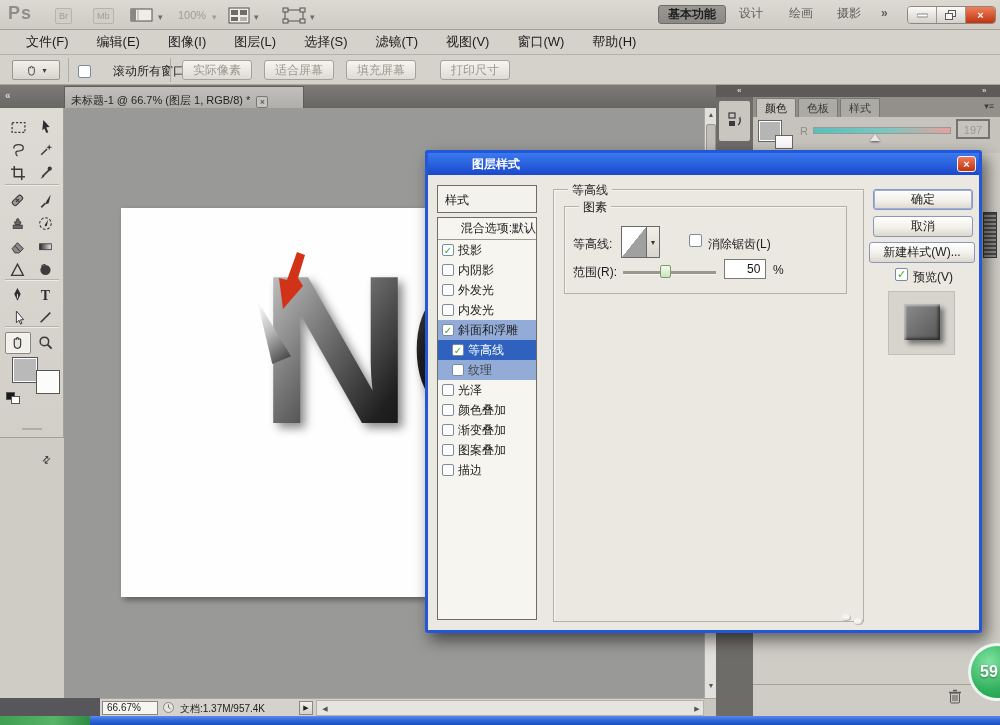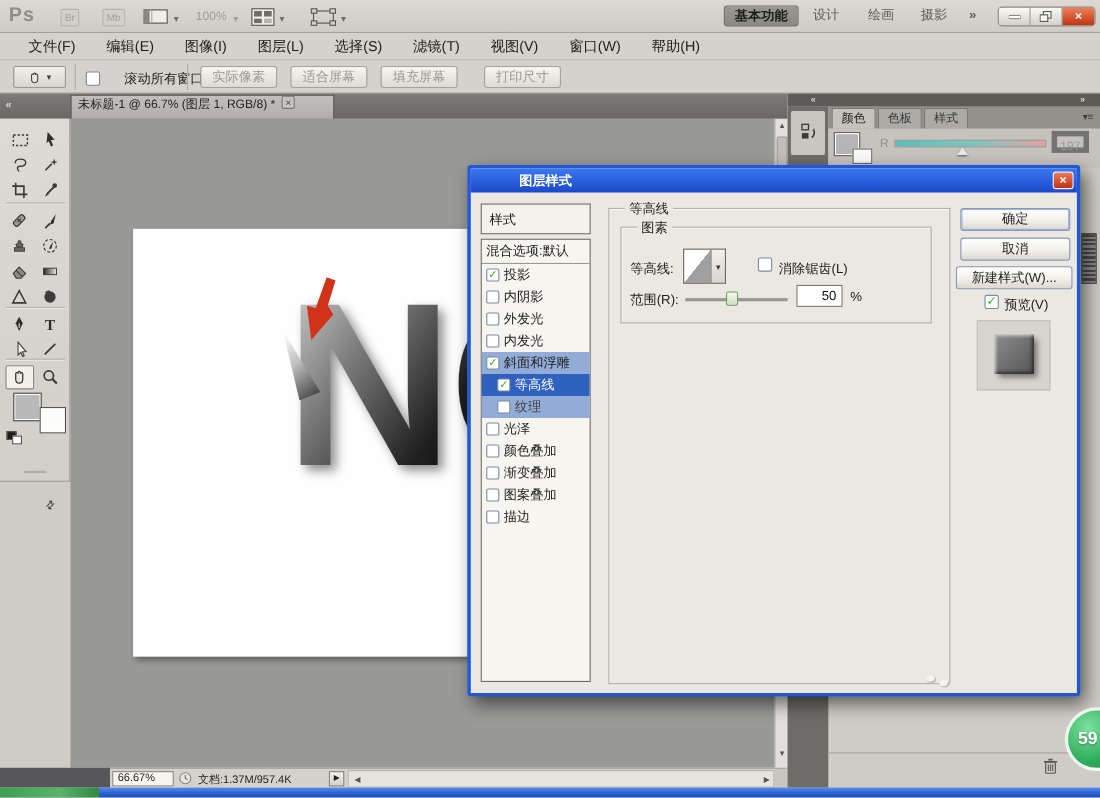--- a/index.html
+++ b/index.html
@@ -33,21 +33,21 @@
   .opt-bar { left:0; top:55px; width:1000px; height:30px; background:#d5d2cb; border-bottom:1px solid #a8a59e; }
   .tool-preset { left:12px; top:5px; width:48px; height:20px; border:1px solid #9a978f; border-radius:2px; background:linear-gradient(#f2f0ea,#d8d5ce); display:flex; align-items:center; justify-content:center; gap:4px; }
   .vsep { top:3px; width:1px; height:24px; background:#b0ada6; }
   .cbx { width:13px; height:13px; background:#fff; border:1px solid #7a8aa0; border-radius:2px; display:flex; align-items:center; justify-content:center; font-size:11px; font-weight:bold; color:#2fae2f; line-height:11px; }
   .opt-label { font-size:12px; color:#1c1c1c; }
   .opt-btn { top:5px; height:20px; line-height:18px; text-align:left; background:linear-gradient(#f7f5f1,#dedbd4); border:1px solid #a5a29b; border-radius:3px; color:#9b988f; font-size:12px; padding:0 10px; }
 
   
   .hdr-strip { left:0; top:85px; width:716px; height:23px; background:linear-gradient(#7d7b77,#696763); }
   .chev { color:#d8d6d1; font-size:10px; font-weight:bold; }
-  .doc-tab { left:64px; top:86px; width:240px; height:22px; background:linear-gradient(#c2c0bc,#b0aeaa); border:1px solid #5f5d59; border-bottom:none; display:flex; align-items:flex-start; padding:0 6px; gap:6px; }
+  .doc-tab { left:64px; top:86px; width:240px; height:22px; background:linear-gradient(#c2c0bc,#b0aeaa); border:1px solid #5f5d59; border-bottom:none; display:flex; align-items:flex-end; padding:0 6px; gap:6px; }
   .doc-tab-title { font-size:11px; color:#242424; white-space:nowrap; }
   .tab-close { width:12px; height:12px; border:1px solid #7a7874; border-radius:2px; font-size:9px; line-height:10px; text-align:center; color:#3c3c3c; background:#c6c4c0; }
 
   
   .tool-col-bg { left:0; top:108px; width:64px; height:590px; background:#cfccc5; }
   .tool-panel { left:0; top:108px; width:64px; height:330px; background:linear-gradient(#dedbd4,#d2cfc8); border-right:1px solid #a3a099; border-bottom:1px solid #a3a099; }
   .tool-cell { position:absolute; width:26px; height:22px; display:flex; align-items:center; justify-content:center; border-radius:2px; }
   .tool-cell.sel { background:#f2f0ea; border:1px solid #8a8781; box-shadow:inset 0 0 2px #fff; }
   .tool-sep { position:absolute; left:5px; width:54px; height:1px; background:#b5b2ab; box-shadow:0 1px 0 #eceae5; }
   .fg-swatch { left:12px; top:357px; width:26px; height:26px; background:#b9b9b9; border:1px solid #555; box-shadow:inset 0 0 0 1px #fff; }
@@ -89,34 +89,34 @@
   .ptabs { left:37px; top:12px; width:247px; height:20px; background:#93908a; display:flex; align-items:flex-end; padding-left:3px; gap:2px; }
   .ptab { height:19px; line-height:18px; padding:0 8px; font-size:11px; background:#abaaa5; color:#3a3a3a; border:1px solid #7a7874; border-bottom:none; border-radius:2px 2px 0 0;margin-top:26px; }
   .ptab.active { background:#c6c3bd; color:#1c1c1c; }
   .ptab-menu { position:absolute; right:6px; top:4px; font-size:9px; color:#3a3a3a; }
   .color-panel { left:37px; top:32px; width:247px; height:36px; background:#c6c3bd; }
   .cp-fg { left:5px; top:3px; width:24px; height:22px; background:#b5b5b5; border:1px solid #666; box-shadow:inset 0 0 0 1px #fff; }
   .cp-bg { left:22px; top:18px; width:18px; height:14px; background:#fafafa; border:1px solid #666; }
   .cp-r { left:47px; top:8px; font-size:11px; color:#8f8d89; }
   .cp-slider { left:60px; top:10px; width:138px; height:7px; border:1px solid #999; background:linear-gradient(90deg,#57c0bc,#7cc8c0 55%,#e8a0a0); }
   .cp-thumb { left:117px; top:17px; width:0; height:0; border-left:5px solid transparent; border-right:5px solid transparent; border-bottom:7px solid #e8e8e8; filter:drop-shadow(0 1px 1px #555); }
-  .cp-val { left:203px; top:2px; width:34px; height:20px; border:5px solid #737373; font-size:11px; line-height:18px; text-align:center; color:#9a9a94; }
+  .cp-val { left:203px; top:2px; width:34px; height:20px; border:2px solid #737373; font-size:11px; line-height:18px; text-align:center; color:#9a9a94; }
   .dock-grip { left:267px; top:127px; width:14px; height:46px; background:repeating-linear-gradient(#4a4a4a 0 2px,#8a8a88 2px 4px); border:1px solid #3a3a3a; }
   .dock-footline { left:37px; top:599px; width:247px; height:1px; background:#a5a29c; }
 
   
   .dialog { left:425px; top:150px; width:557px; height:483px; background:#ebe8e1; border:3px solid #2257d8; border-radius:3px; box-shadow:5px 7px 16px rgba(0,0,0,.55); }
   .dlg-title { left:0; top:0; width:551px; height:22px; background:linear-gradient(#3b79ef,#1a48cb); display:flex; align-items:center; padding:0 6px; }
   .dlg-title-text { color:#fff; font-weight:bold; font-size:12px;padding-left:38px; }
   .dlg-close { position:absolute; right:3px; top:3px; width:19px; height:16px; background:linear-gradient(#f07a58,#c03312); border:1px solid #f5f5f5; border-radius:3px; color:#fff; font-weight:bold; font-size:11px; line-height:14px; text-align:center; }
   .dlg-body { left:0px; top:22px; width:551px; height:458px; }
   .styles-hdr { left:9px; top:10px; width:100px; height:28px; border:1px solid #6e6c66; background:#f4f2ed; font-size:12px; padding:6px 0 0 7px; color:#1c1c1c; }
   .styles-list { left:9px; top:42px; width:100px; height:403px; border:1px solid #6e6c66; background:#f7f5f0; }
   .srow { position:relative; height:20px; display:flex; align-items:center; padding-left:4px; gap:4px; font-size:12px; color:#1c1c1c; }
-  .srow.first { height:22px; border-bottom:1px solid #9a9a94; }
+  .srow.first { height:22px; border-bottom:1px solid #9a9a94;justify-content:flex-end; }
   .srow .cbx { width:12px; height:12px; font-size:10px; }
   .srow.hl { background:#93abd7; }
   .srow.hl2 { background:#93abd7; color:#404040; }
   .srow.sel { background:#2e62be; color:#fff; }
   .srow.ind { padding-left:14px; }
   .group-box { border:1px solid #b3b0a9; box-shadow:inset 1px 1px 0 #f8f6f1; }
   .legend { position:absolute; top:-8px; left:14px; background:#ebe8e1; padding:0 4px; font-size:12px; color:#1c1c1c; }
   .main-group { left:125px; top:14px; width:311px; height:433px; }
   .sub-group { left:10px; top:16px; width:283px; height:88px; }
   .fld-label { position:absolute; font-size:12px; color:#1c1c1c; }

